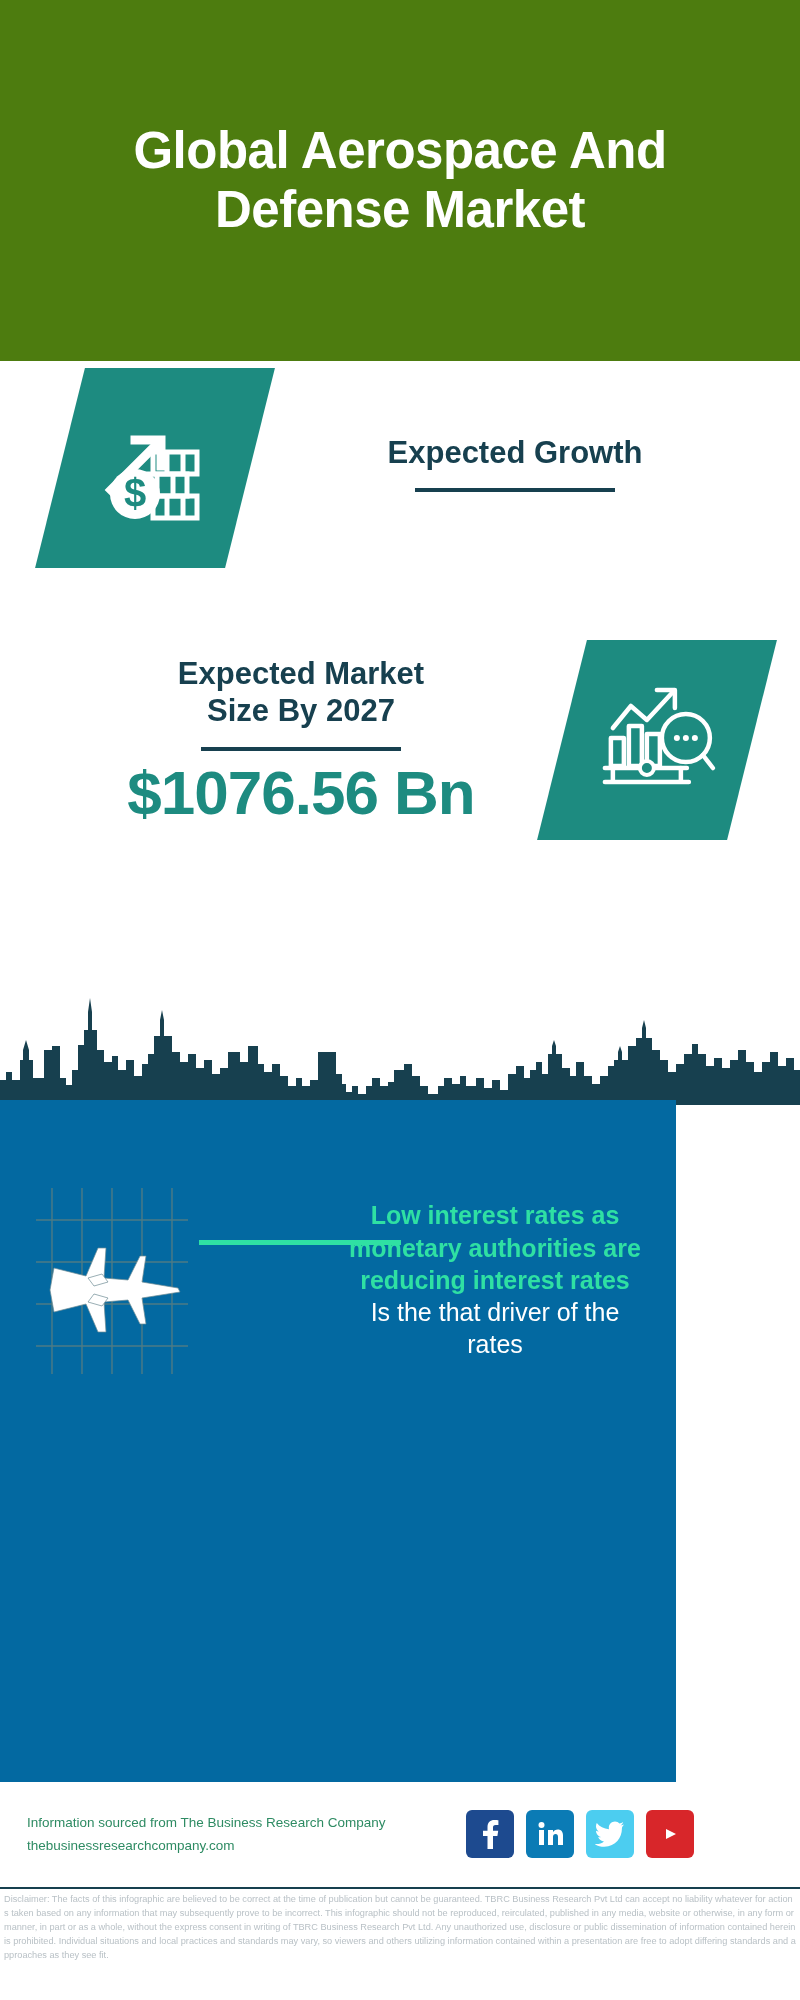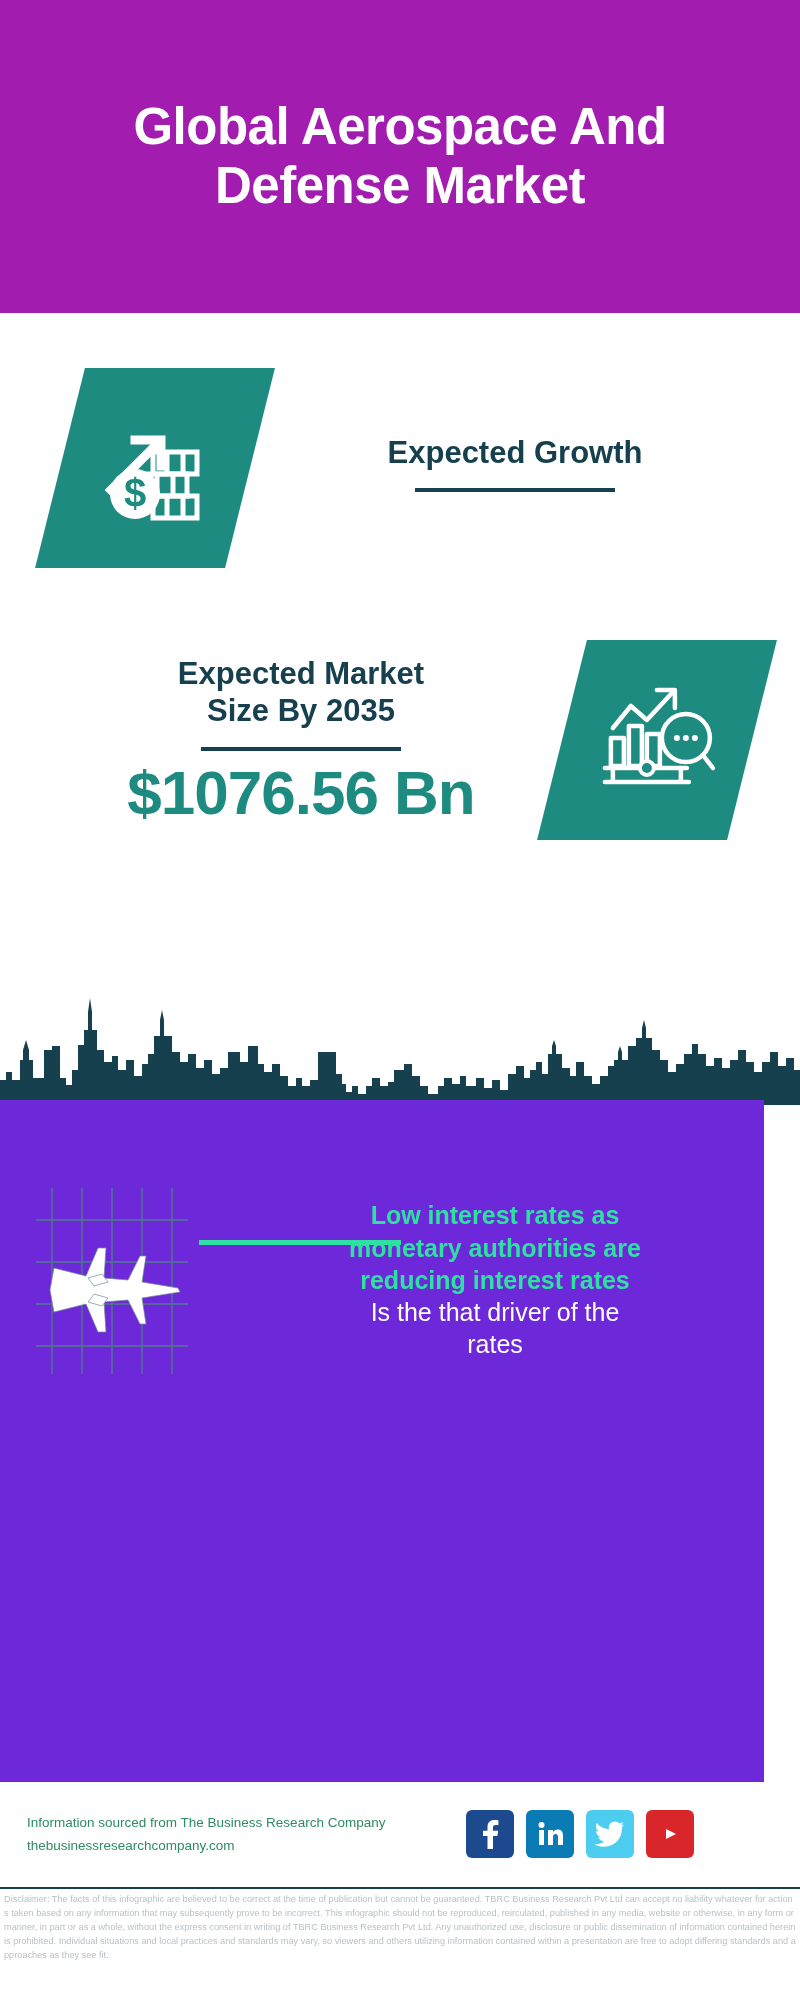--- a/index.html
+++ b/index.html
@@ -15,22 +15,22 @@
     width: 800px;
     height: 2000px;
     background: #ffffff;
     overflow: hidden;
   }
 
   
   .header {
     position: absolute;
     left: 0; top: 0;
-    width: 800px; height: 313px;
-    background: #a21caf;
+    width: 800px; height: 361px;
+    background: #4d7c0f;
     display: flex;
     align-items: center;
     justify-content: center;
   }
   .header-title {
     color: #ffffff;
     font-size: 51px;
     font-weight: bold;
     line-height: 1.14;
     text-align: center;
@@ -113,22 +113,22 @@
     position: absolute;
     left: 0; top: 990px;
     width: 800px; height: 115px;
     display: block;
   }
 
   
   .dark-panel {
     position: absolute;
     left: 0; top: 1100px;
-    width: 764px; height: 682px;
-    background: #6d28d9;
+    width: 676px; height: 682px;
+    background: #0369a1;
   }
 
   .driver-row {
     position: absolute;
     left: 0; top: 40px;
     width: 800px; height: 280px;
     display: flex;
     align-items: center;
   }
   .driver-visual { width: 230px; flex: none; display:flex; justify-content:center; }
@@ -241,21 +241,21 @@
         <span>Expected Growth</span><br>
       </div>
       <div class="rule-dark"></div>
     </div>
   </div>
 
   <div class="size-block">
     <div class="size-left">
       <div class="stat-label">
         <span>Expected Market</span><br>
-        <span>Size By 2035</span>
+        <span>Size By 2027</span>
       </div>
       <div class="rule-dark"></div>
       <div class="stat-value">$1076.56 Bn</div>
     </div>
     <div class="icon-parallelogram size-right">
       <span class="icon-inner">
         <svg width="125" height="125" viewBox="0 0 125 125">
           <g fill="none" stroke="#ffffff" stroke-width="4.5" stroke-linecap="round" stroke-linejoin="round">
             <path d="M18 52 L36 30 L52 44 L78 16"></path>
             <path d="M62 14 L80 14 L80 32"></path>

